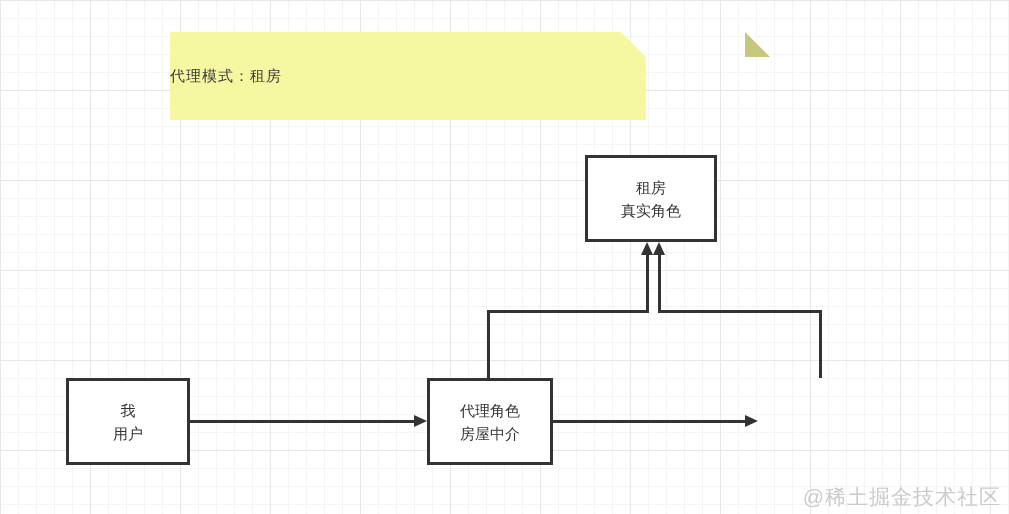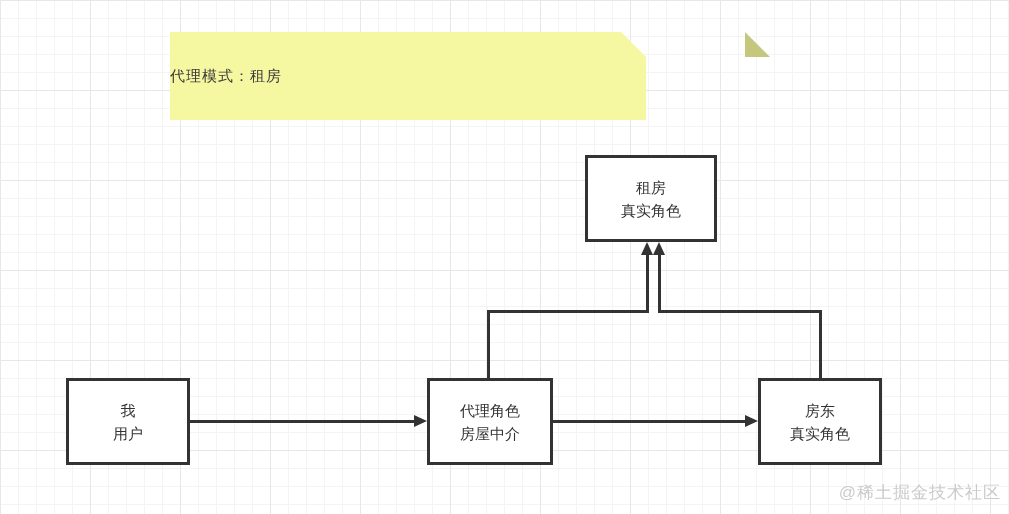--- a/index.html
+++ b/index.html
@@ -105,22 +105,22 @@
   .e3-head  { left: 641px; top: 242px; }
   
   .e4-v1    { left: 819px; top: 310px; height: 68px; }
   .e4-h1    { left: 658px; top: 310px; width: 164px; }
   .e4-v2    { left: 658px; top: 253px; height: 60px; }
   .e4-head  { left: 653px; top: 242px; }
 
   .watermark {
     position: absolute;
     right: 8px;
-    bottom: 10px;
-    font-size: 17px;
+    bottom: 3px;
+    font-size: 21px;
     color: #cbcbcb;
     letter-spacing: 1px;
     user-select: none;
   }
 </style>
 </head>
 <body>
 
 <div class="canvas">
 
@@ -137,24 +137,20 @@
   <div class="node node-user">
     <span>我</span>
     <span>用户</span>
   </div>
 
   <div class="node node-proxy">
     <span>代理角色</span>
     <span>房屋中介</span>
   </div>
 
-  <div class="node node-landlord">
-    <span>房东</span>
-    <span>真实角色</span>
-  </div>
 
   <div class="seg h e1-line"></div>
   <div class="arrow-right e1-head"></div>
 
   <div class="seg h e2-line"></div>
   <div class="arrow-right e2-head"></div>
 
   <div class="seg v e3-v1"></div>
   <div class="seg h e3-h1"></div>
   <div class="seg v e3-v2"></div>

